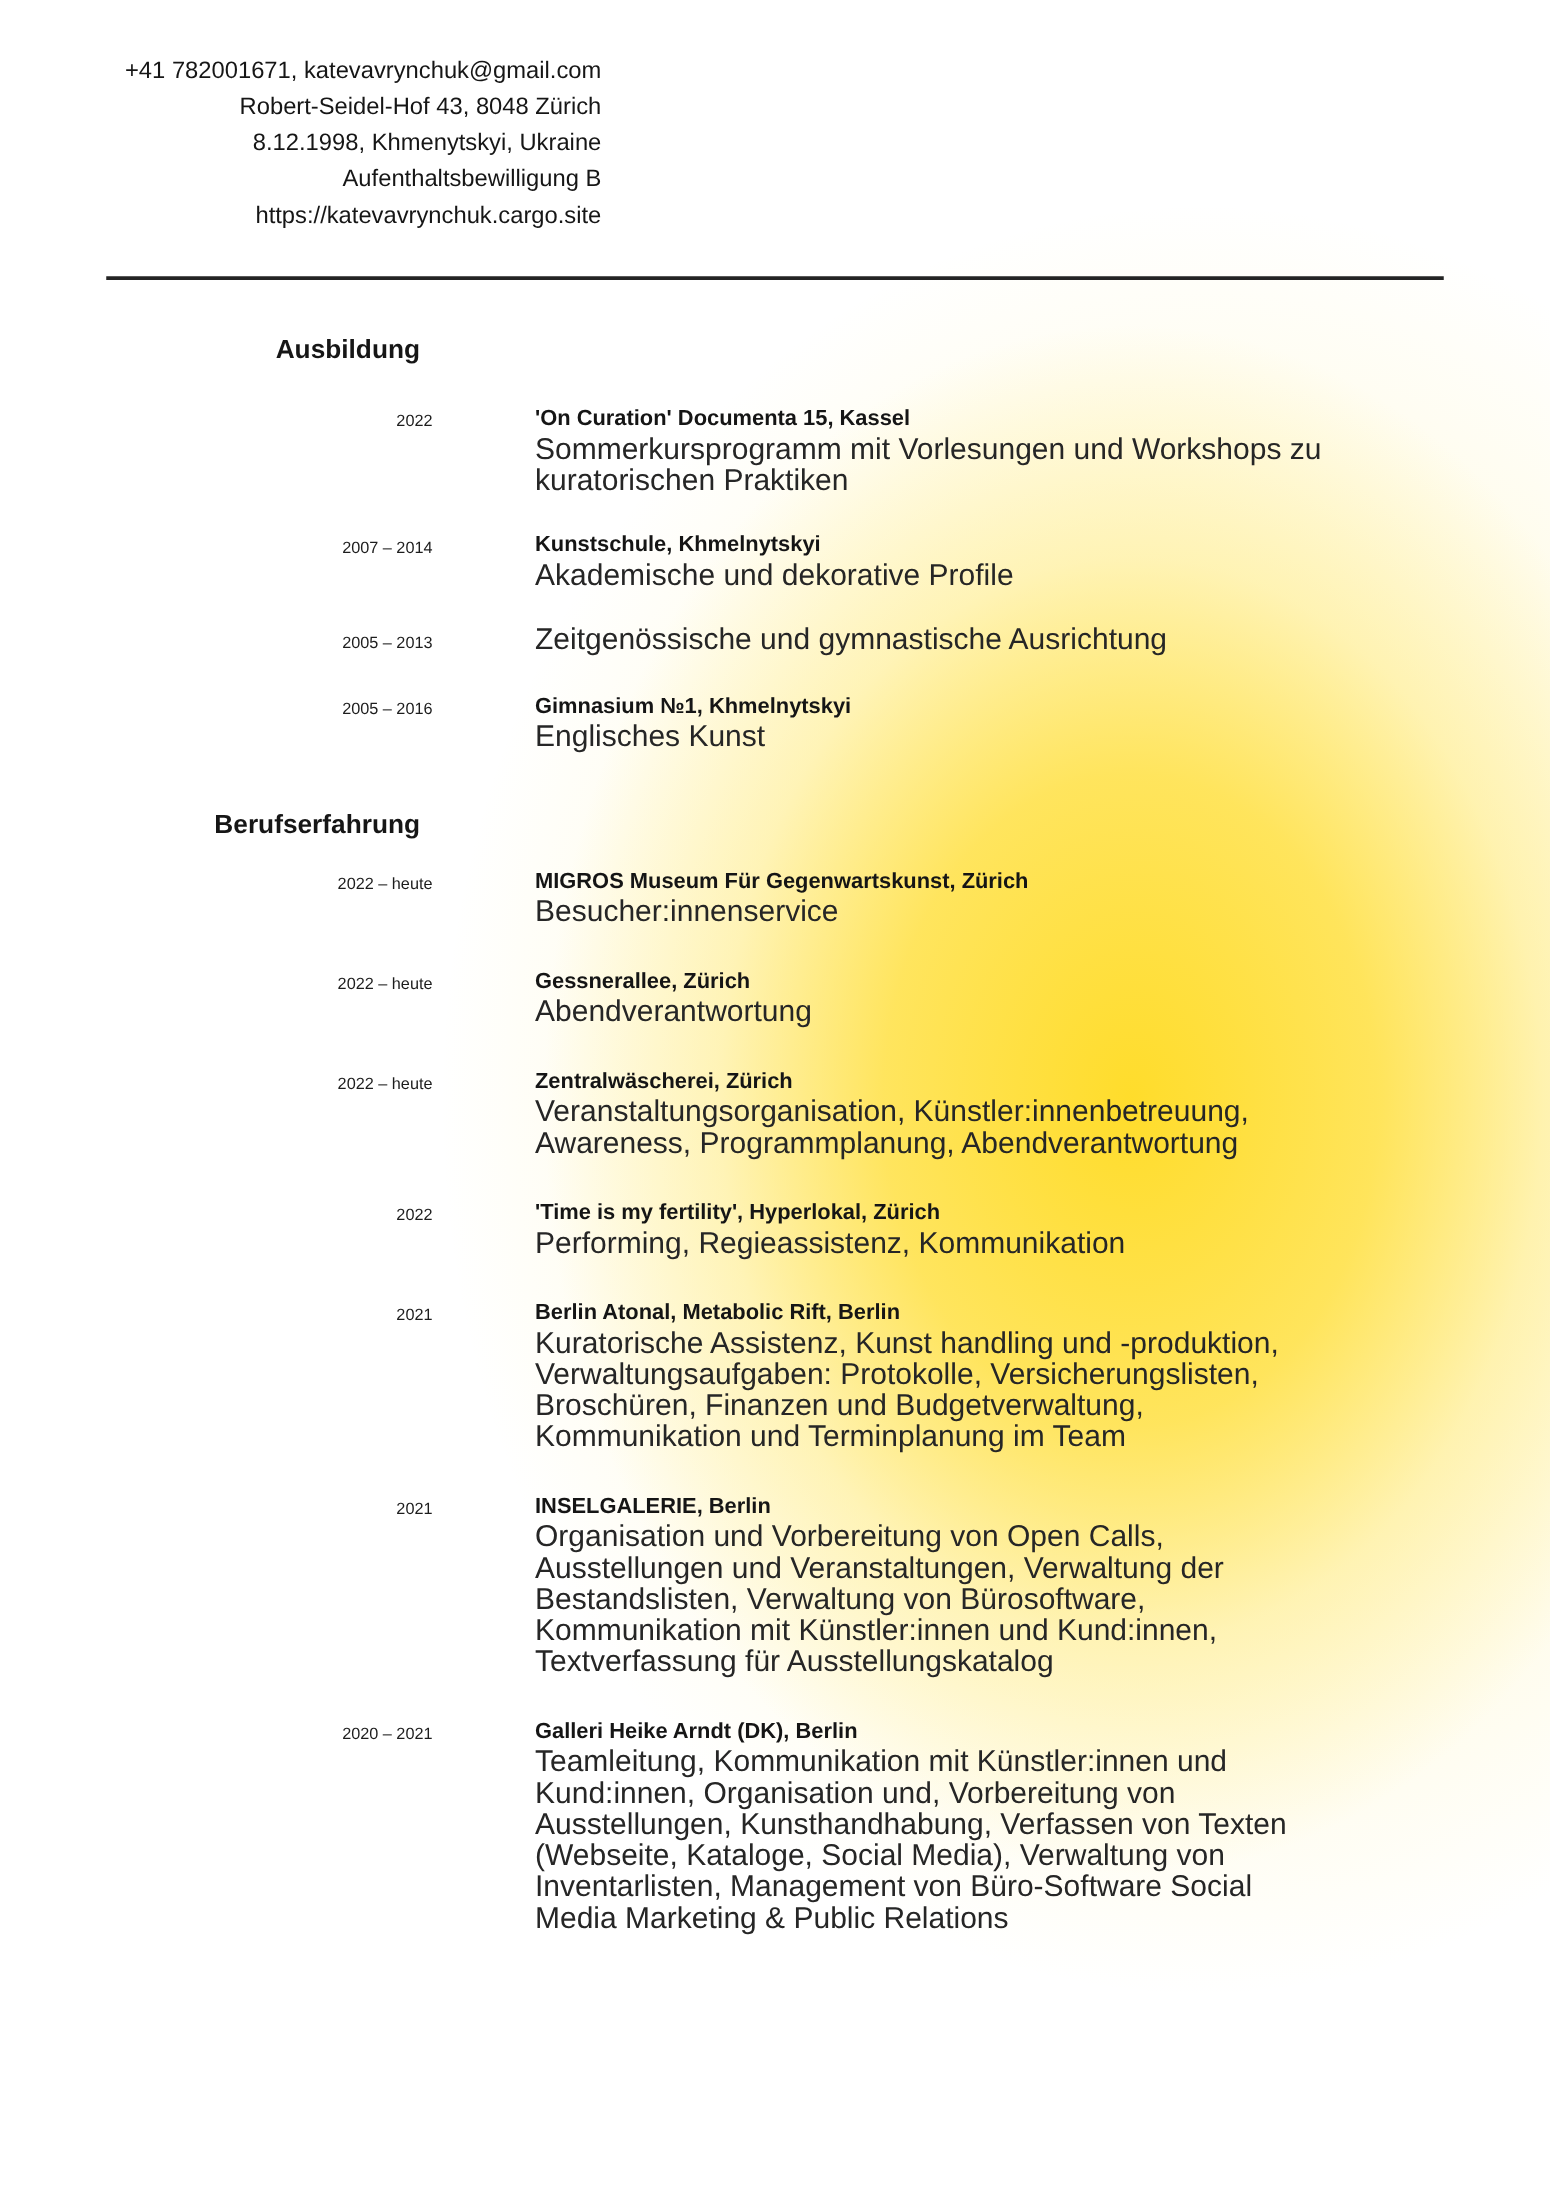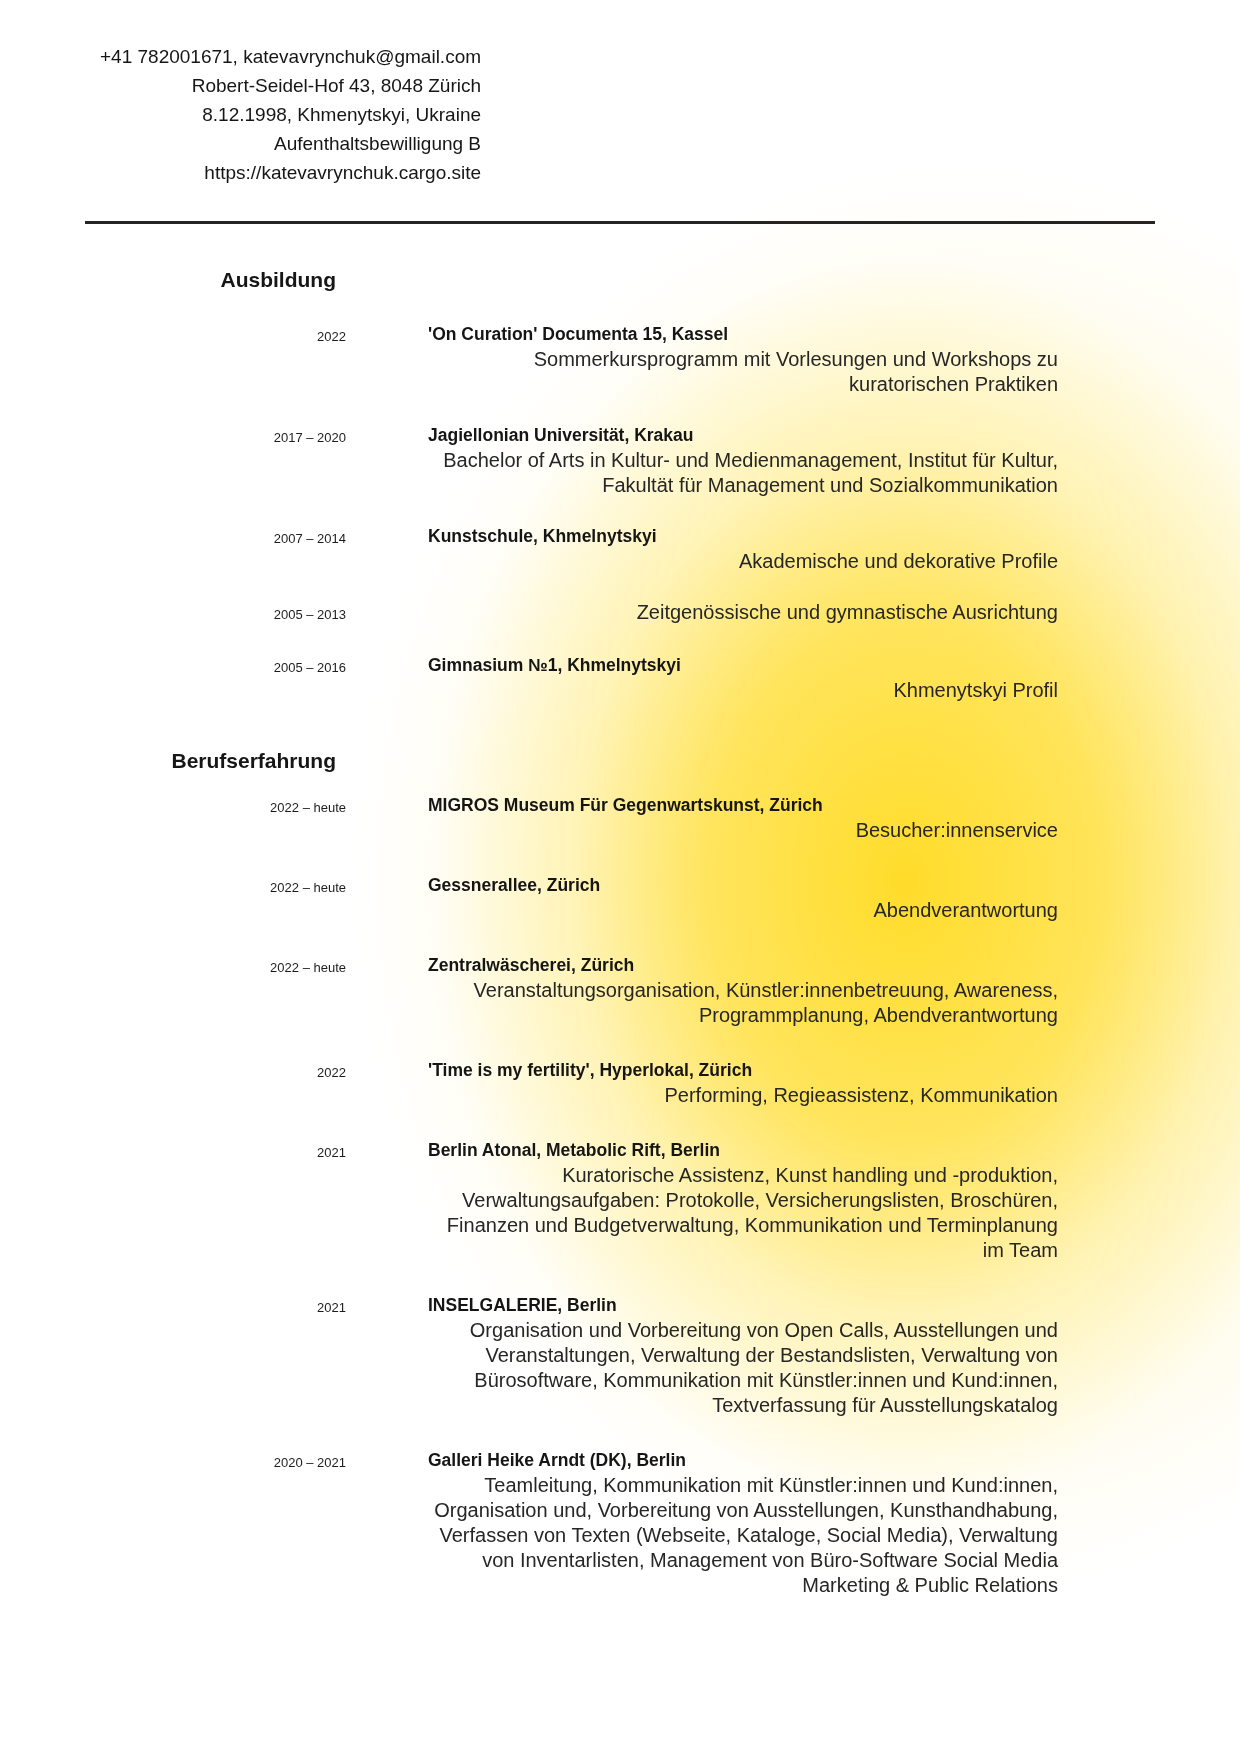--- a/index.html
+++ b/index.html
@@ -82,24 +82,23 @@
     color: #1d1d1d;
     white-space: nowrap;
   }
   .entry-title {
     font-size: 17.5px;
     line-height: 25px;
     font-weight: bold;
     color: #151515;
   }
   .entry-desc {
-    font-size: 20px;
+    font-size: 24px;
     line-height: 25px;
     color: #262626;
-    text-align: right;
   }
 </style>
 </head>
 <body>
 
 <div class="page">
 
   <header class="header">
     <div class="contact">
       <div>+41 782001671, katevavrynchuk@gmail.com</div>
@@ -116,48 +115,41 @@
     <h2 class="section-heading">Ausbildung</h2>
 
     <div class="row">
       <div class="period">2022</div>
       <div>
         <div class="entry-title">'On Curation' Documenta 15, Kassel</div>
         <div class="entry-desc">Sommerkursprogramm mit Vorlesungen und Workshops zu kuratorischen Praktiken</div>
       </div>
     </div>
 
-    <div class="row">
-      <div class="period">2017 – 2020</div>
-      <div>
-        <div class="entry-title">Jagiellonian Universität, Krakau</div>
-        <div class="entry-desc">Bachelor of Arts in Kultur- und Medienmanagement, Institut für Kultur, Fakultät für Management und Sozialkommunikation</div>
-      </div>
-    </div>
 
     <div class="row">
       <div class="period">2007 – 2014</div>
       <div>
         <div class="entry-title">Kunstschule, Khmelnytskyi</div>
         <div class="entry-desc">Akademische und dekorative Profile</div>
       </div>
     </div>
 
     <div class="row">
       <div class="period">2005 – 2013</div>
       <div>
         <div class="entry-desc">Zeitgenössische und gymnastische Ausrichtung</div>
       </div>
     </div>
 
     <div class="row">
       <div class="period">2005 – 2016</div>
       <div>
         <div class="entry-title">Gimnasium №1, Khmelnytskyi</div>
-        <div class="entry-desc">Khmenytskyi Profil</div>
+        <div class="entry-desc">Englisches Kunst</div>
       </div>
     </div>
   </section>
 
   <section class="section section-experience">
     <h2 class="section-heading">Berufserfahrung</h2>
 
     <div class="row">
       <div class="period">2022 – heute</div>
       <div>

